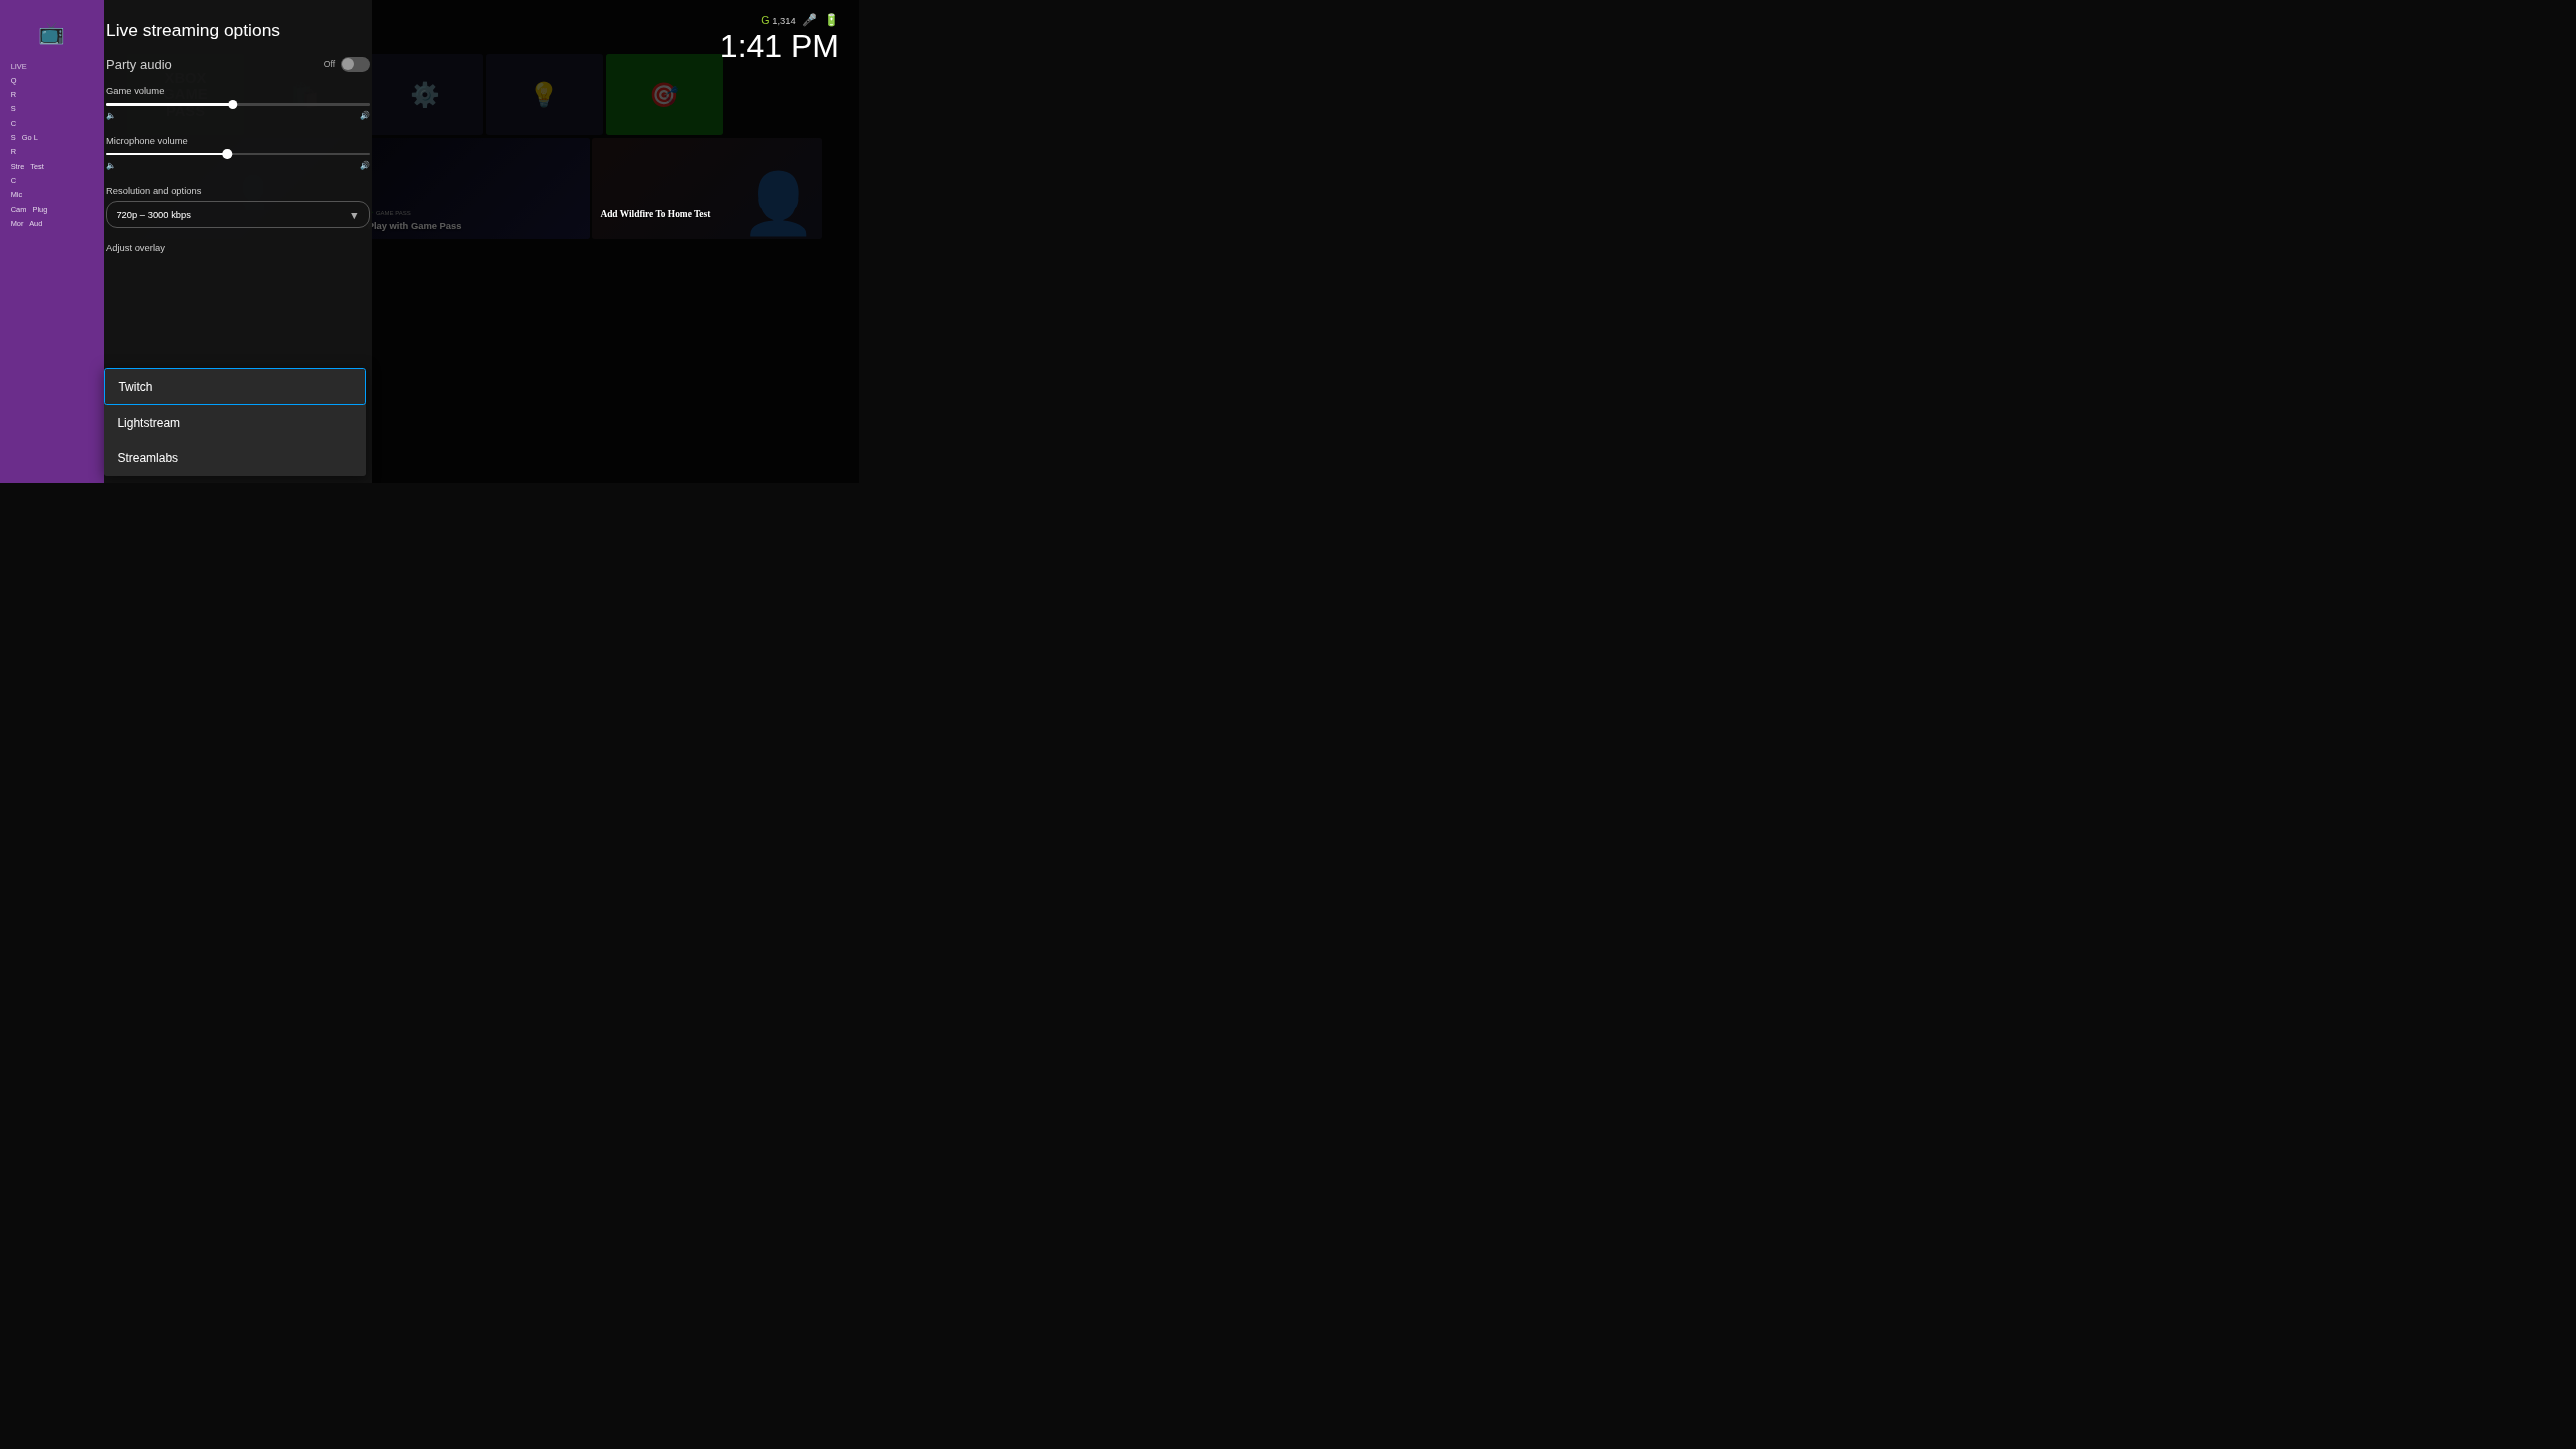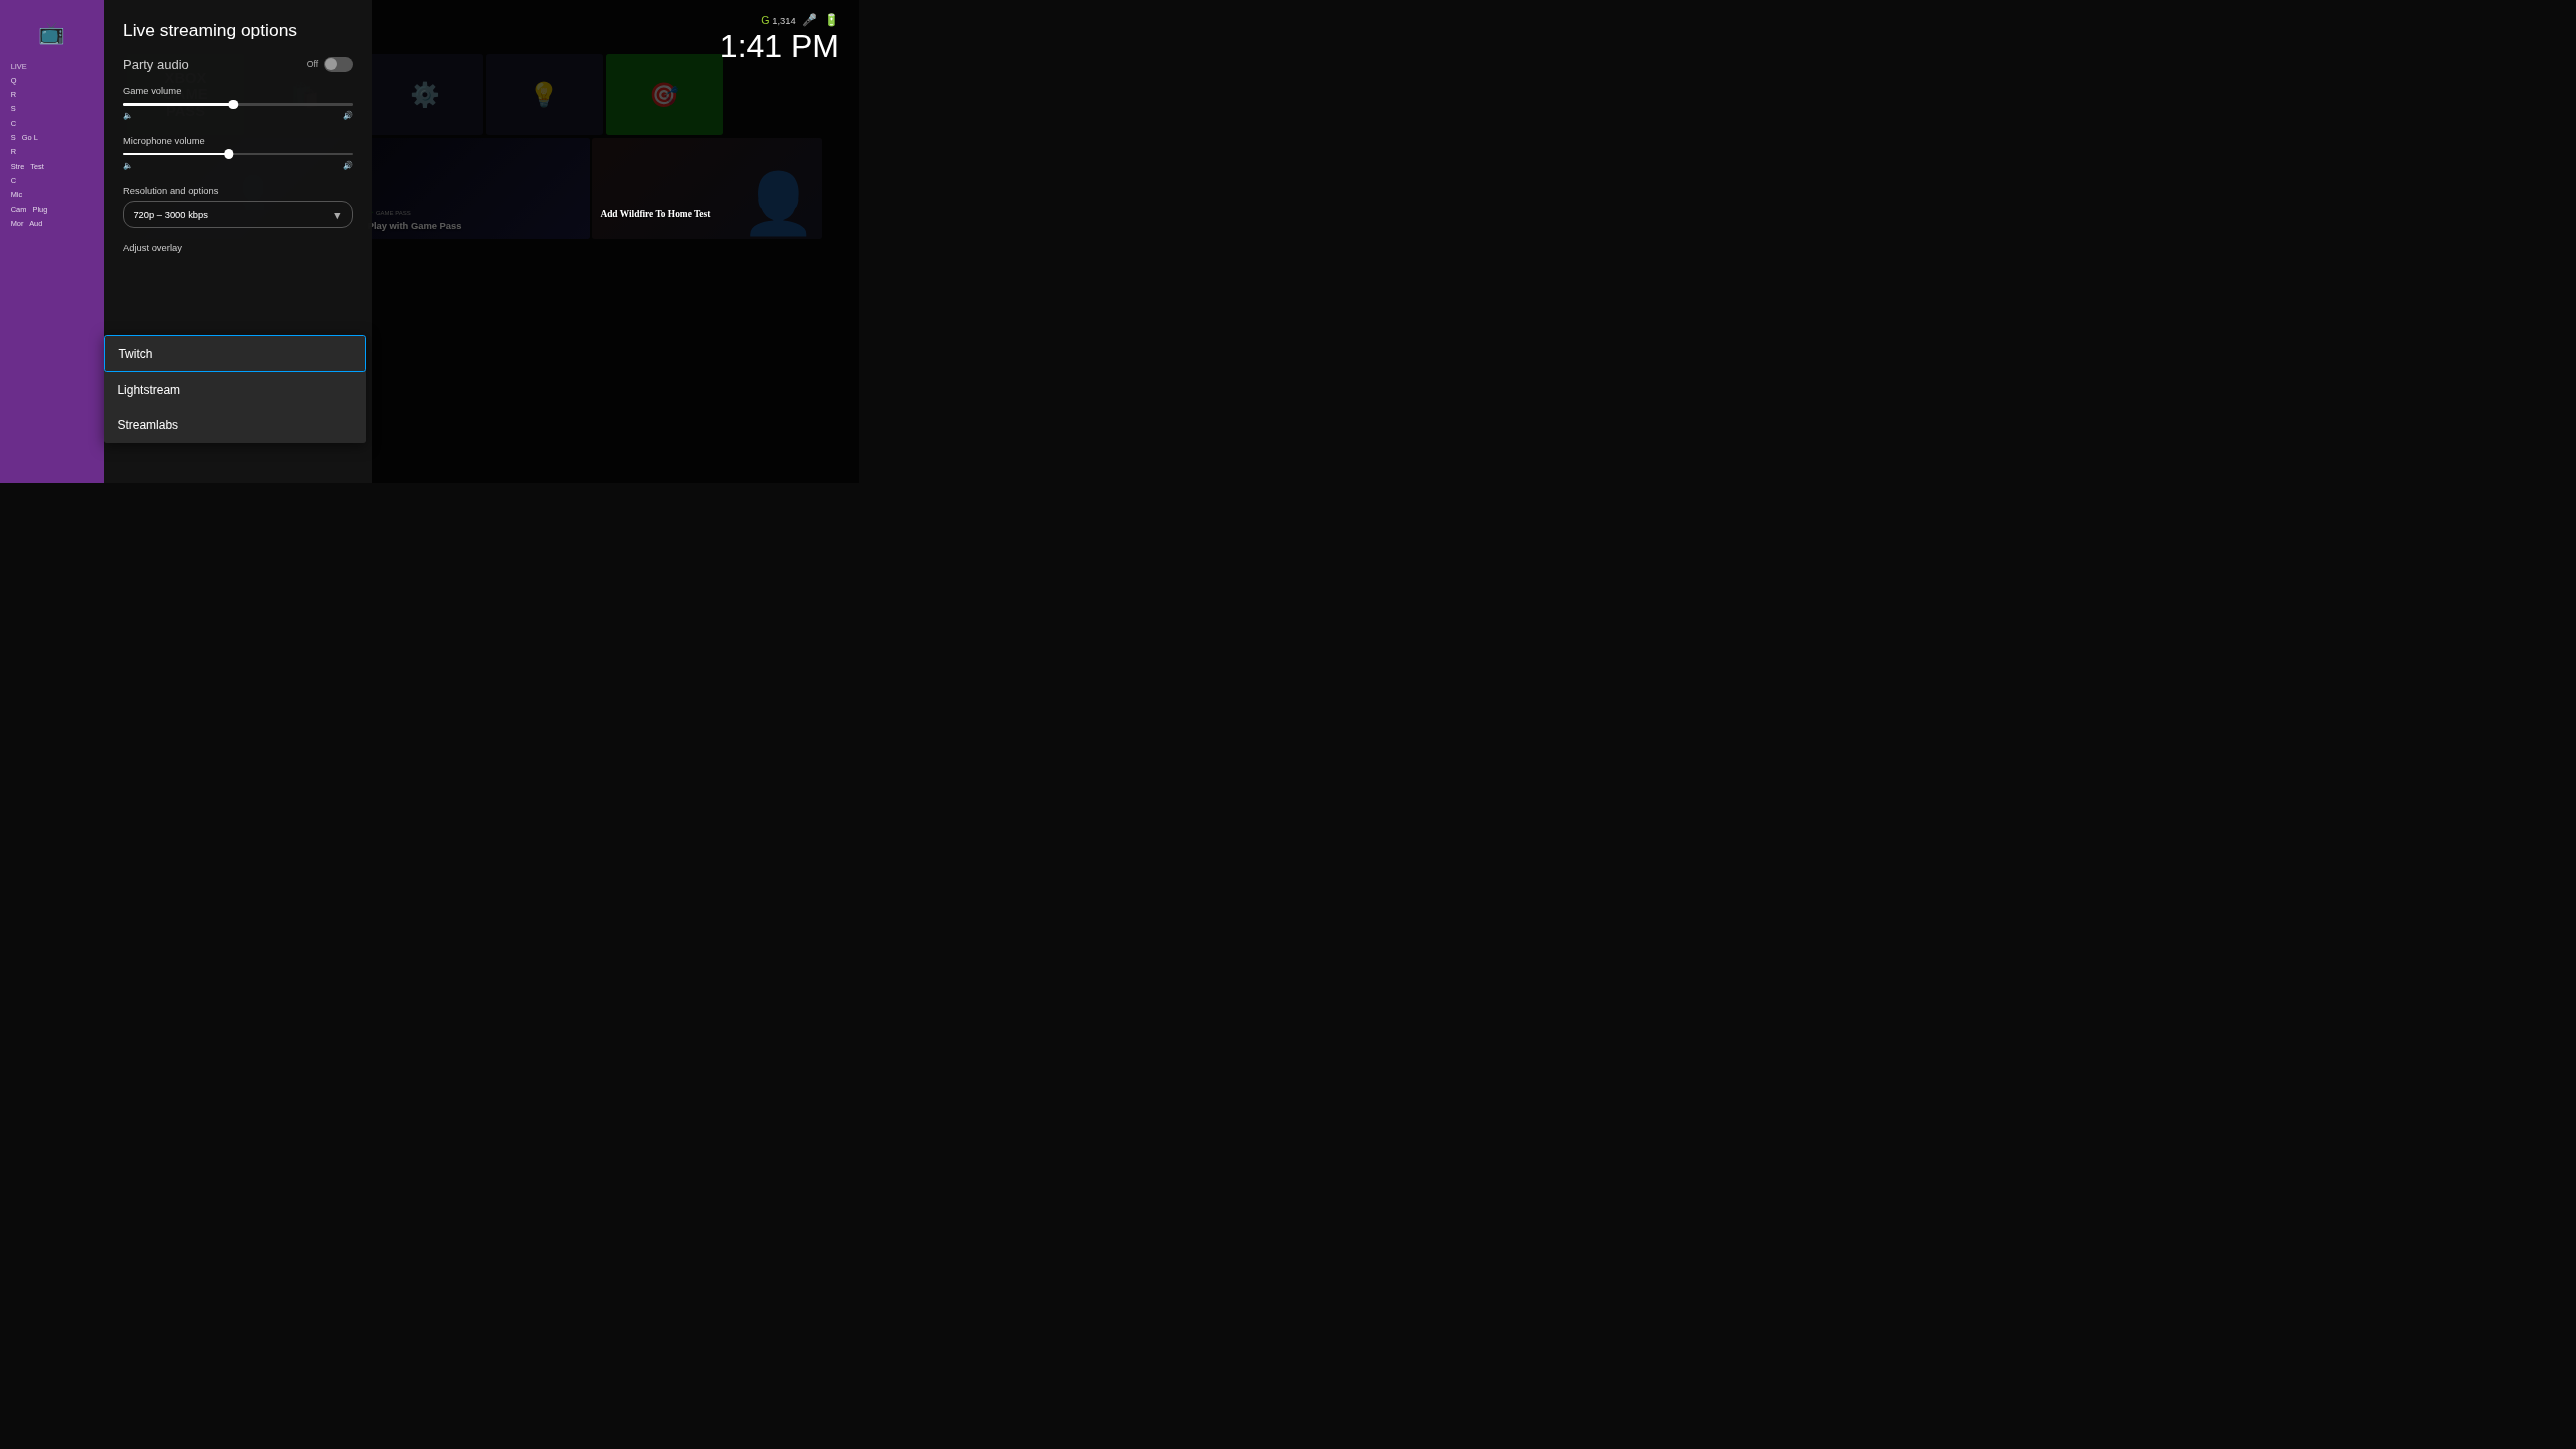--- a/index.html
+++ b/index.html
@@ -227,21 +227,21 @@
 
     
     .main-panel {
       position: absolute;
       top: 0;
       left: 104px;
       width: 268px;
       height: 100%;
       background: rgba(20,20,20,0.96);
       z-index: 20;
-      padding: 20px 19px;
+      padding: 20px 2px;
     }
 
     .panel-title {
       font-size: 17.4px;
       font-weight: 300;
       color: #fff;
       margin-bottom: 16px;
     }
 
     .setting-row {
@@ -354,21 +354,21 @@
     
     .overlay-label {
       font-size: 9.4px;
       color: #ccc;
       margin-bottom: 8px;
     }
 
     
     .dropdown-popup {
       position: absolute;
-      top: 335px;
+      top: 368px;
       left: 104px;
       width: 262px;
       background: #2a2a2a;
       border-radius: 2.7px;
       z-index: 50;
       overflow: hidden;
       box-shadow: 0 2.7px 13.4px rgba(0,0,0,0.5);
     }
 
     .dropdown-item {

